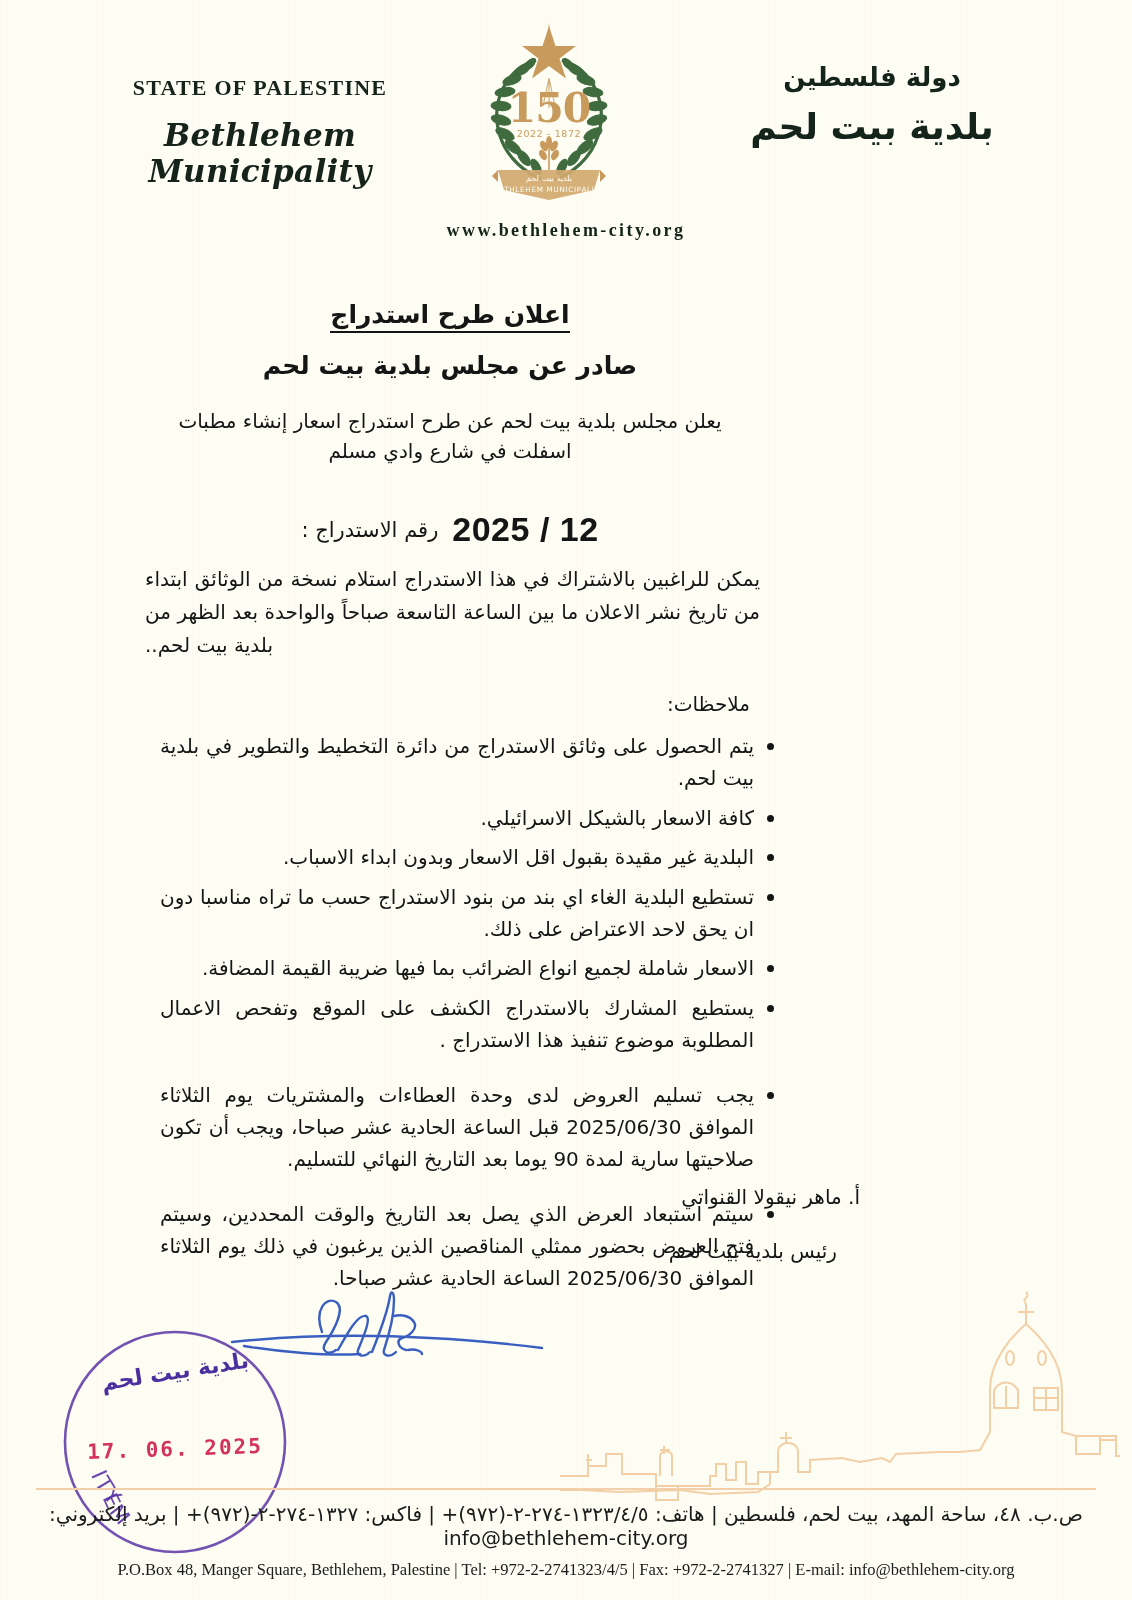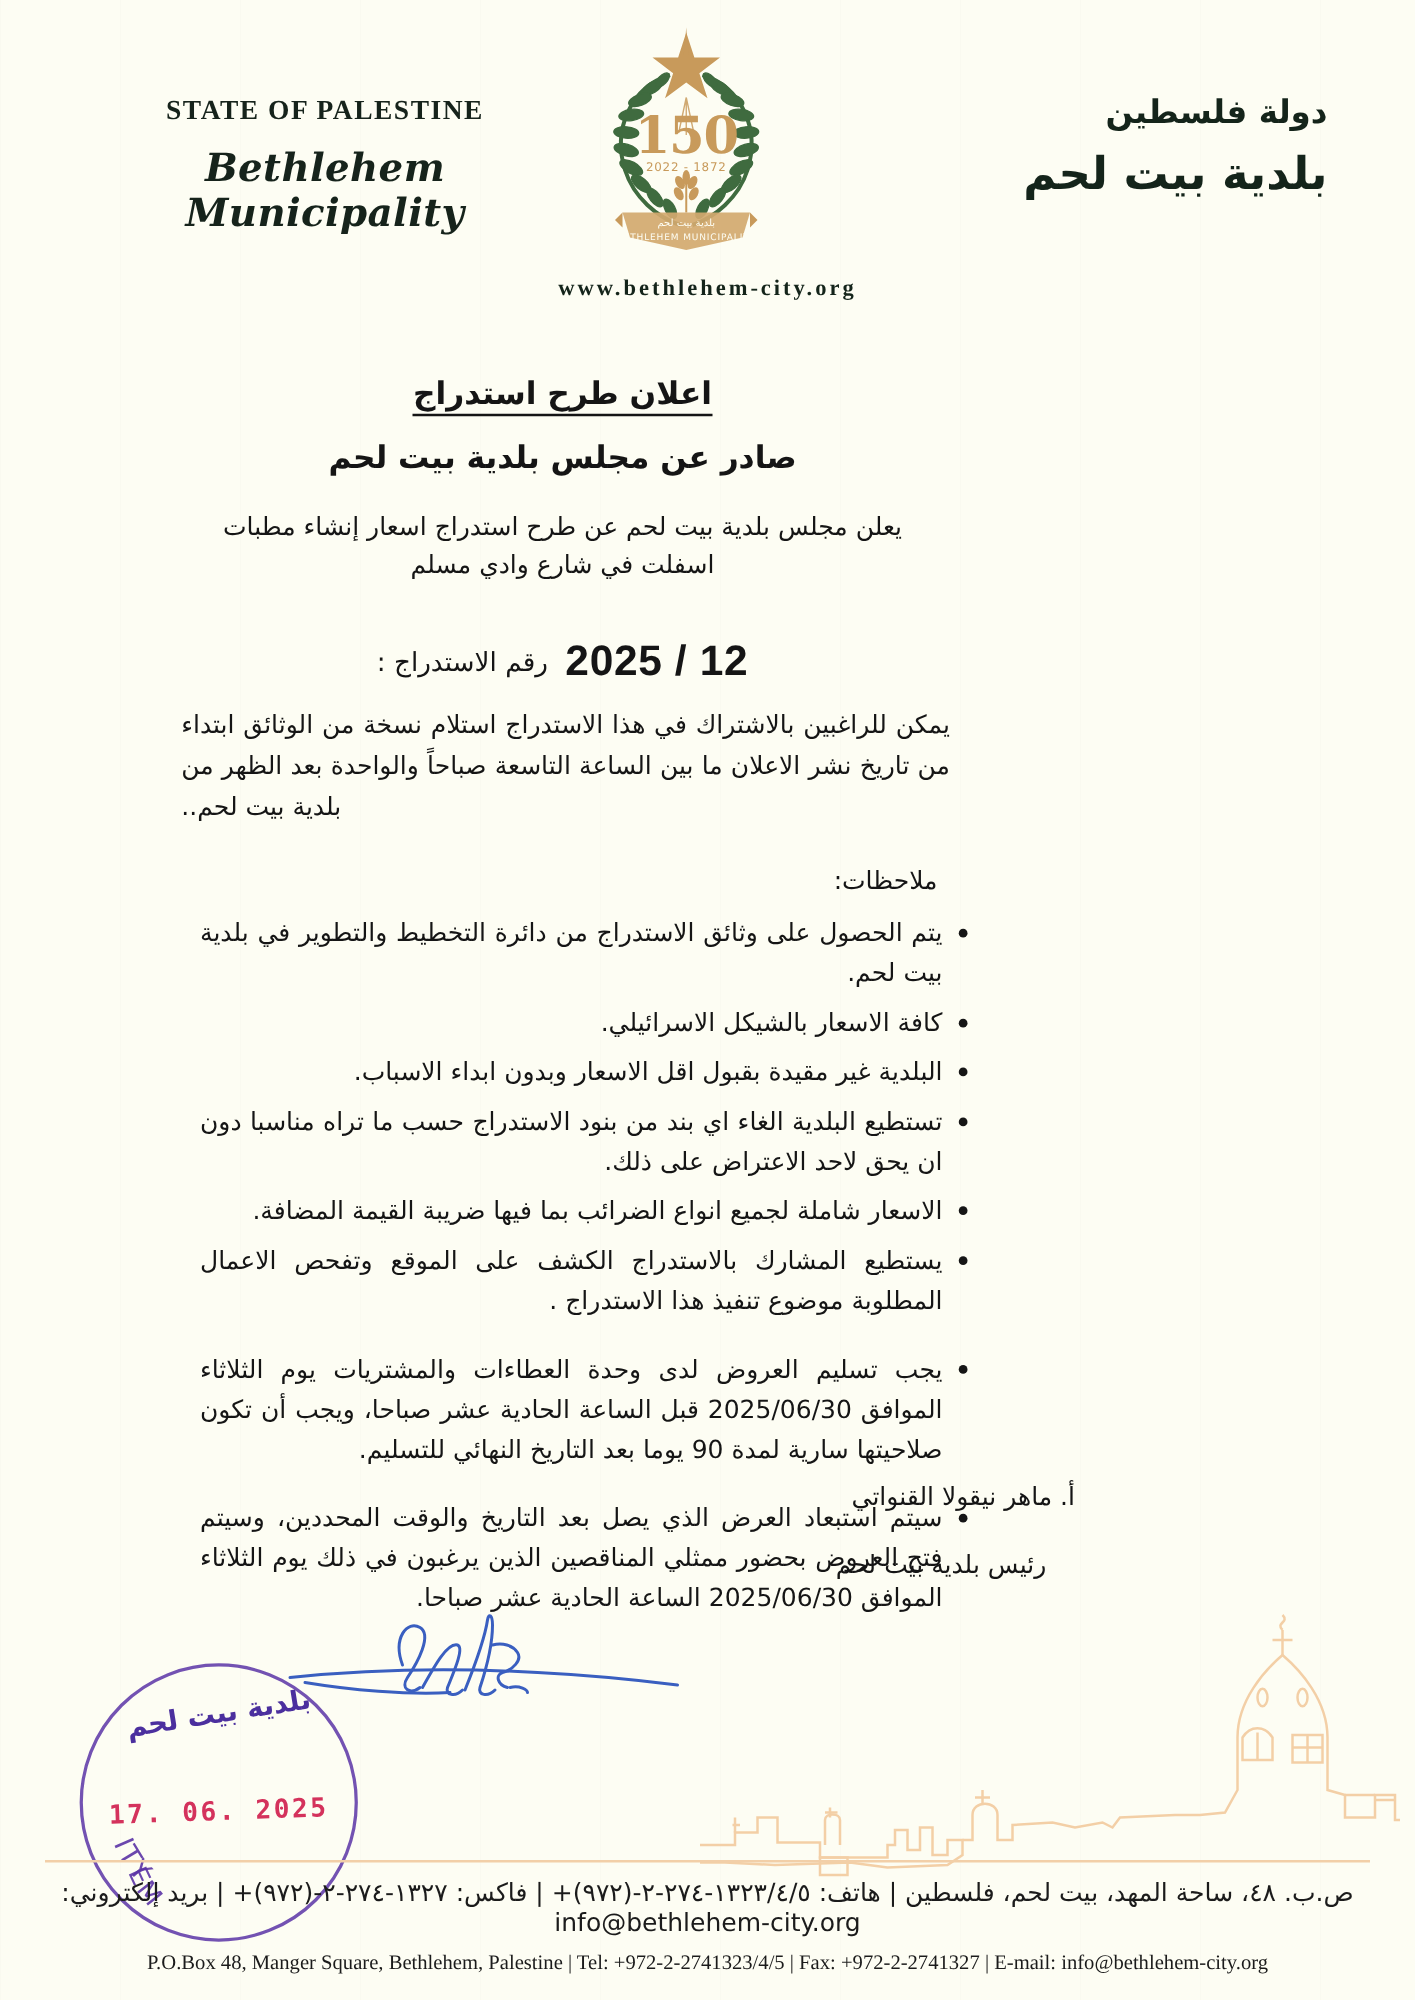--- a/index.html
+++ b/index.html
@@ -28,21 +28,21 @@
     font-family:"Liberation Serif","DejaVu Serif",serif;
     font-weight:bold;font-size:22px;letter-spacing:1.2px;color:#16231b;
     direction:ltr;
   }
   .hdr-en .line2{
     font-family:"DejaVu Serif","Liberation Serif",serif;
     font-style:italic;font-weight:bold;font-size:31px;color:#16231b;
     margin-top:16px;direction:ltr;letter-spacing:0.3px;
   }
   .hdr-ar{
-    position:absolute;right:70px;top:75px;width:380px;text-align:right;direction:rtl;
+    position:absolute;right:70px;top:62px;width:380px;text-align:center;direction:rtl;
   }
   .hdr-ar .line1{
     font-size:26px;font-weight:bold;color:#14241a;
     font-family:"DejaVu Sans","Liberation Sans",sans-serif;
   }
   .hdr-ar .line2{
     font-size:36px;font-weight:bold;color:#14241a;margin-top:14px;
     letter-spacing:4px;
     font-family:"DejaVu Sans","Liberation Sans",sans-serif;
   }

